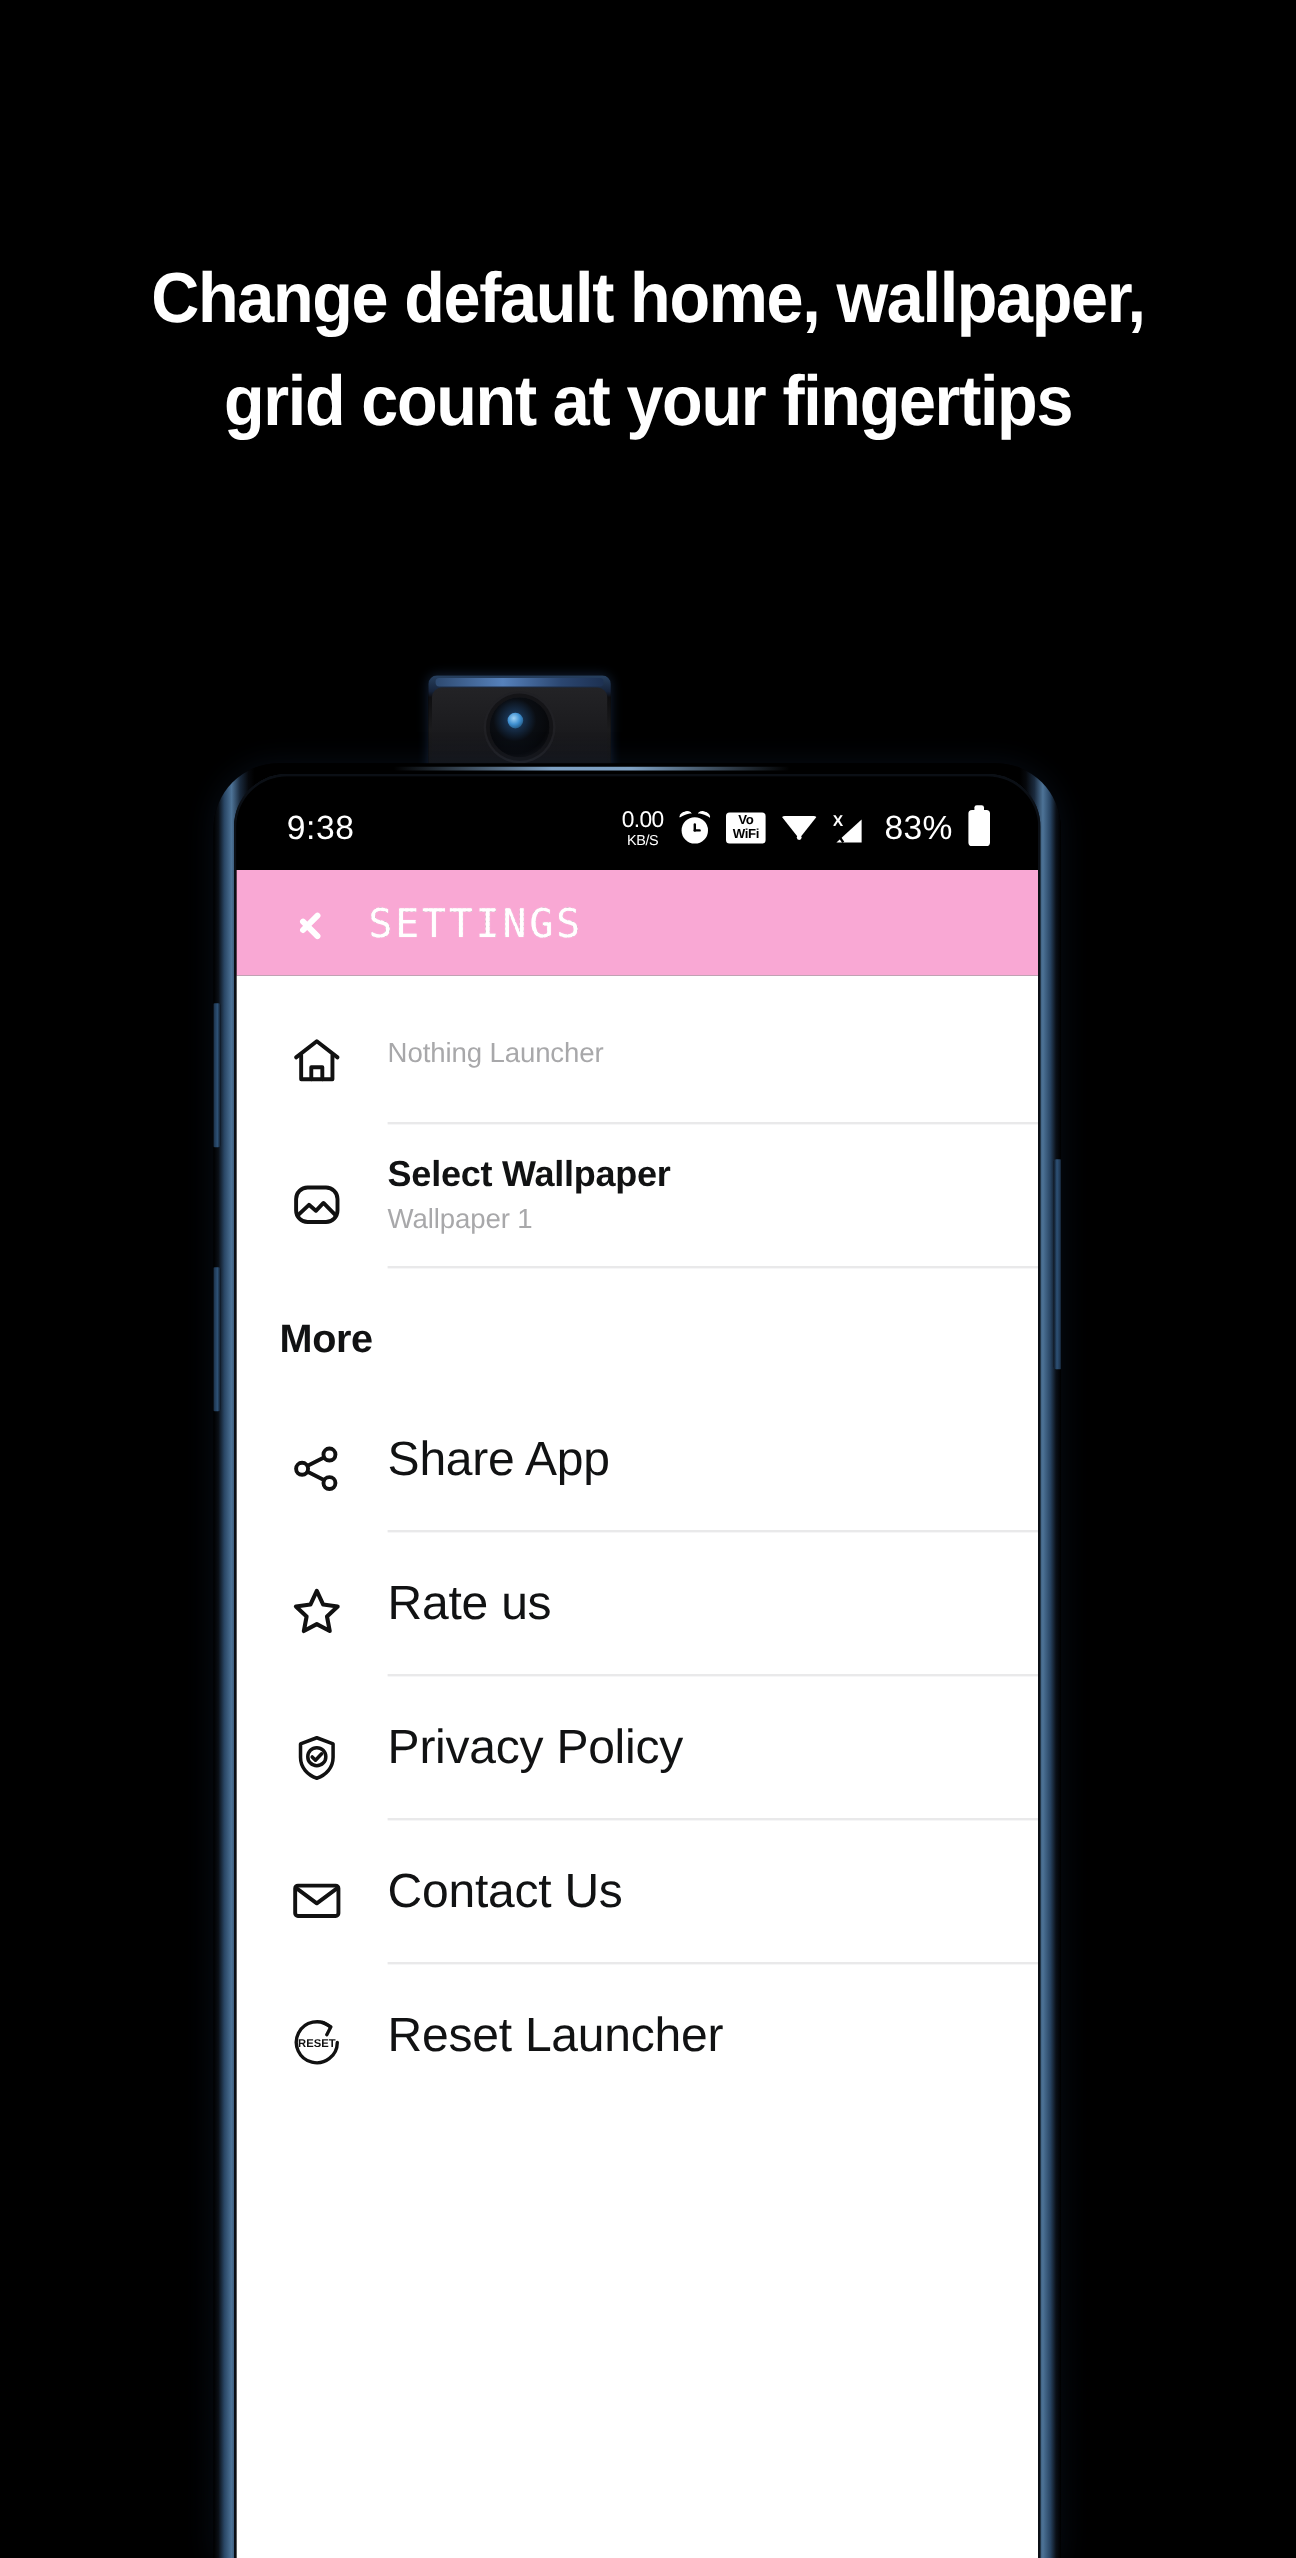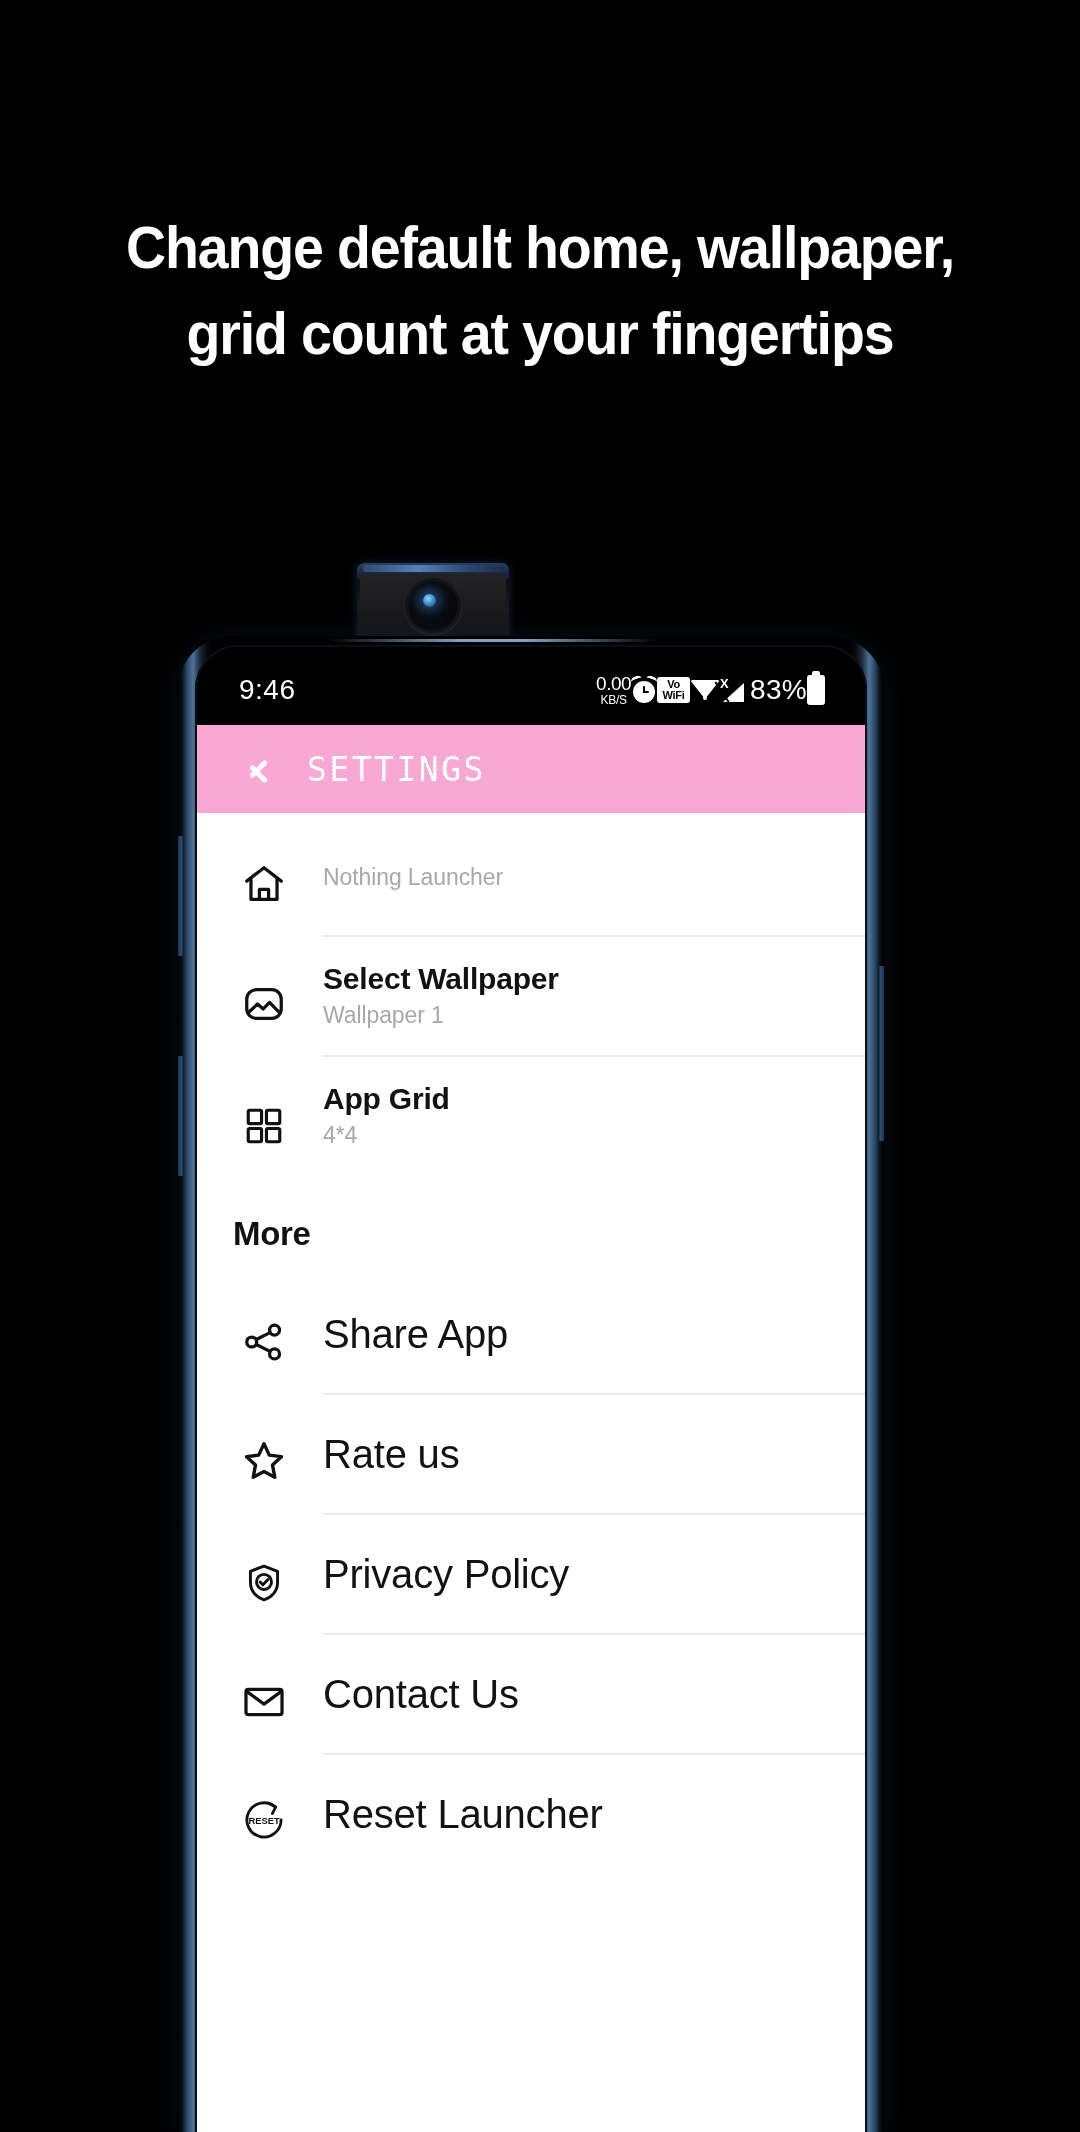--- a/index.html
+++ b/index.html
@@ -112,21 +112,21 @@
   }
 
   
   .statusbar {
     position:relative; height:78px;
     display:flex; align-items:center;
     padding:8px 40px 0 42px;
     color:#fff;
   }
   .sb-time { font-size:28px; font-weight:400; letter-spacing:0.5px; }
-  .sb-right { margin-left:auto; display:flex; align-items:center; }
+  .sb-right { margin-left:auto; display:flex; align-items:center; gap:13px; }
 
   .sb-kbs { display:flex; flex-direction:column; align-items:center; line-height:1; }
   .sb-kbs .v { font-size:19px; font-weight:500; letter-spacing:-0.5px; }
   .sb-kbs .u { font-size:12px; font-weight:500; letter-spacing:-0.3px; margin-top:1px; }
 
   .icon-alarm { width:26px; height:26px; position:relative; }
   .icon-alarm .body{
     position:absolute; left:2px; top:4px; width:22px; height:22px;
     border-radius:50%; background:#fff;
   }
@@ -275,21 +275,21 @@
   <div class="phone">
     <div class="phone-inner-bezel"></div>
     <div class="phone-top-glint"></div>
     <div class="btn-vol v1"></div>
     <div class="btn-vol v2"></div>
     <div class="btn-power"></div>
 
     <div class="screen">
 
       <div class="statusbar">
-        <div class="sb-time">9:46</div>
+        <div class="sb-time">9:38</div>
         <div class="sb-right">
 
           <div class="sb-kbs">
             <span class="v">0.00</span>
             <span class="u">KB/S</span>
           </div>
 
           <div class="icon-alarm">
             <div class="bell-l"></div>
               <div class="bell-r"></div>
@@ -347,34 +347,20 @@
               <path d="M4.2 16.2 8.6 12l3 2.6 3.3-3.4 4.9 5"></path>
             </svg>
           </div>
           <div class="txt">
             <div class="title">Select Wallpaper</div>
             <div class="sub">Wallpaper 1</div>
           </div>
         </div>
         <div class="divider"></div>
 
-        <div class="row">
-          <div class="ic">
-            <svg width="42" height="42" viewBox="0 0 24 24" fill="none" stroke="#111" stroke-width="1.8" stroke-linejoin="round">
-              <rect x="3" y="3" width="7.6" height="7.6" rx="0.8"></rect>
-              <rect x="13.4" y="3" width="7.6" height="7.6" rx="0.8"></rect>
-              <rect x="3" y="13.4" width="7.6" height="7.6" rx="0.8"></rect>
-              <rect x="13.4" y="13.4" width="7.6" height="7.6" rx="0.8"></rect>
-            </svg>
-          </div>
-          <div class="txt">
-            <div class="title">App Grid</div>
-            <div class="sub">4*4</div>
-          </div>
-        </div>
 
         <div class="section-title">More</div>
 
         <div class="row simple">
           <div class="ic">
             <svg width="46" height="46" viewBox="0 0 24 24" fill="none" stroke="#111" stroke-width="1.7" stroke-linecap="round">
               <circle cx="17.5" cy="5.8" r="2.6"></circle>
               <circle cx="5.6" cy="12" r="2.6"></circle>
               <circle cx="17.5" cy="18.2" r="2.6"></circle>
               <path d="M8 10.7l7.1-3.6M8 13.3l7.1 3.6"></path>

